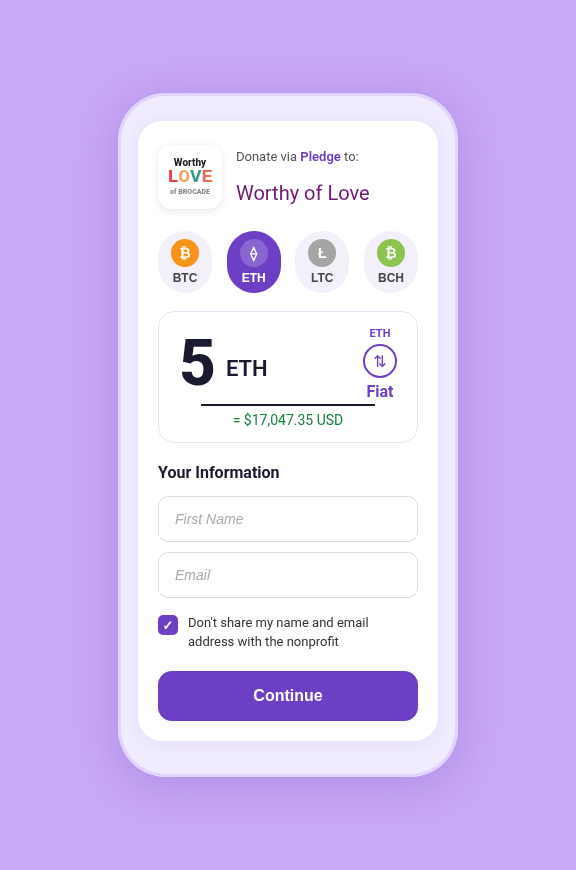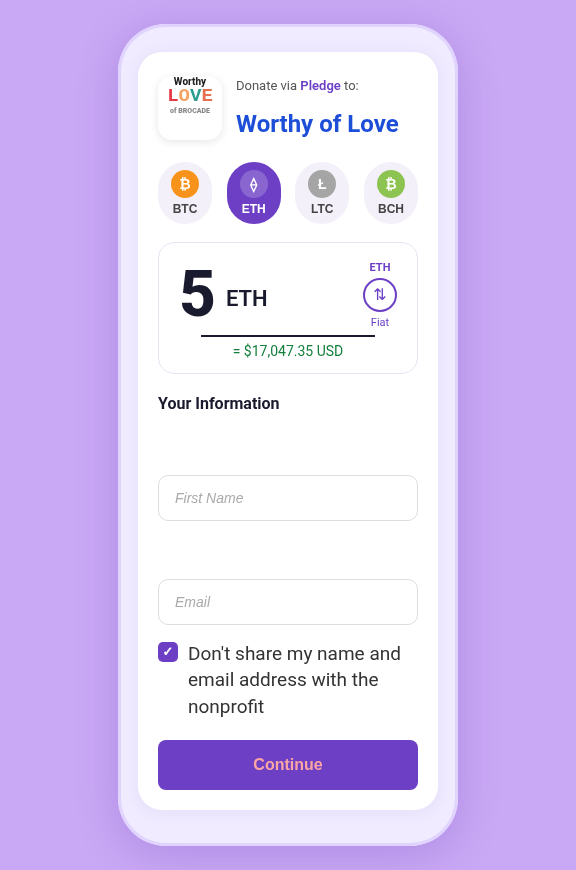--- a/index.html
+++ b/index.html
@@ -37,21 +37,21 @@
       margin-bottom: 22px;
     }
 
     .logo-box {
       width: 64px;
       height: 64px;
       background: #fff;
       border-radius: 14px;
       box-shadow: 0 2px 8px rgba(0,0,0,0.10);
       display: flex;
-      align-items: flex-start;
+      align-items: center;
       justify-content: center;
       flex-shrink: 0;
       overflow: hidden;
     }
 
     .logo-text {
       font-size: 11px;
       font-weight: 900;
       line-height: 1.1;
       text-align: center;
@@ -68,23 +68,23 @@
       font-size: 13px;
       color: #555;
     }
 
     .donate-via .pledge {
       color: #6c3fc5;
       font-weight: 600;
     }
 
     .org-name {
-      font-size: 24px;
-      font-weight: 700;
-      color: #1d4ed8;
+      font-size: 20px;
+      font-weight: 400;
+      color: #701a75;
     }
 
     
     .coin-selector {
       display: flex;
       gap: 8px;
       margin-bottom: 18px;
       justify-content: space-between;
     }
 
@@ -219,22 +219,22 @@
       border: 2px solid #6c3fc5;
       display: flex;
       align-items: center;
       justify-content: center;
       color: #6c3fc5;
       font-size: 16px;
       cursor: pointer;
     }
 
     .switcher-label-bot {
-      font-size: 11px;
-      font-weight: 400;
+      font-size: 16px;
+      font-weight: 700;
       color: #6c3fc5;
     }
 
     
     .section-title {
       font-size: 16px;
       font-weight: 700;
       color: #1a1a2e;
       margin-bottom: 14px;
     }
@@ -248,21 +248,20 @@
 
     .form-input {
       width: 100%;
       padding: 14px 16px;
       border: 1.5px solid #ddd;
       border-radius: 10px;
       font-size: 14px;
       color: #888;
       outline: none;
       background: #fff;
-      margin-top: 48px;
     }
 
     .form-input::placeholder {
       color: #aaa;
       font-style: italic;
     }
 
     
     .checkbox-row {
       display: flex;
@@ -285,33 +284,33 @@
     }
 
     .checkbox-checkmark {
       color: #fff;
       font-size: 13px;
       font-weight: 700;
       line-height: 1;
     }
 
     .checkbox-label {
-      font-size: 19px;
+      font-size: 13px;
       color: #333;
       line-height: 1.4;
     }
 
     
     .continue-btn {
       width: 100%;
       padding: 16px;
       background: #6c3fc5;
-      color: #fca5a5;
+      color: #ffffff;
       border: none;
-      border-radius: 8px;
+      border-radius: 14px;
       font-size: 16px;
       font-weight: 700;
       cursor: pointer;
       text-align: center;
     }
   </style>
 </head>
 <body>
 
 <div class="phone-frame">

